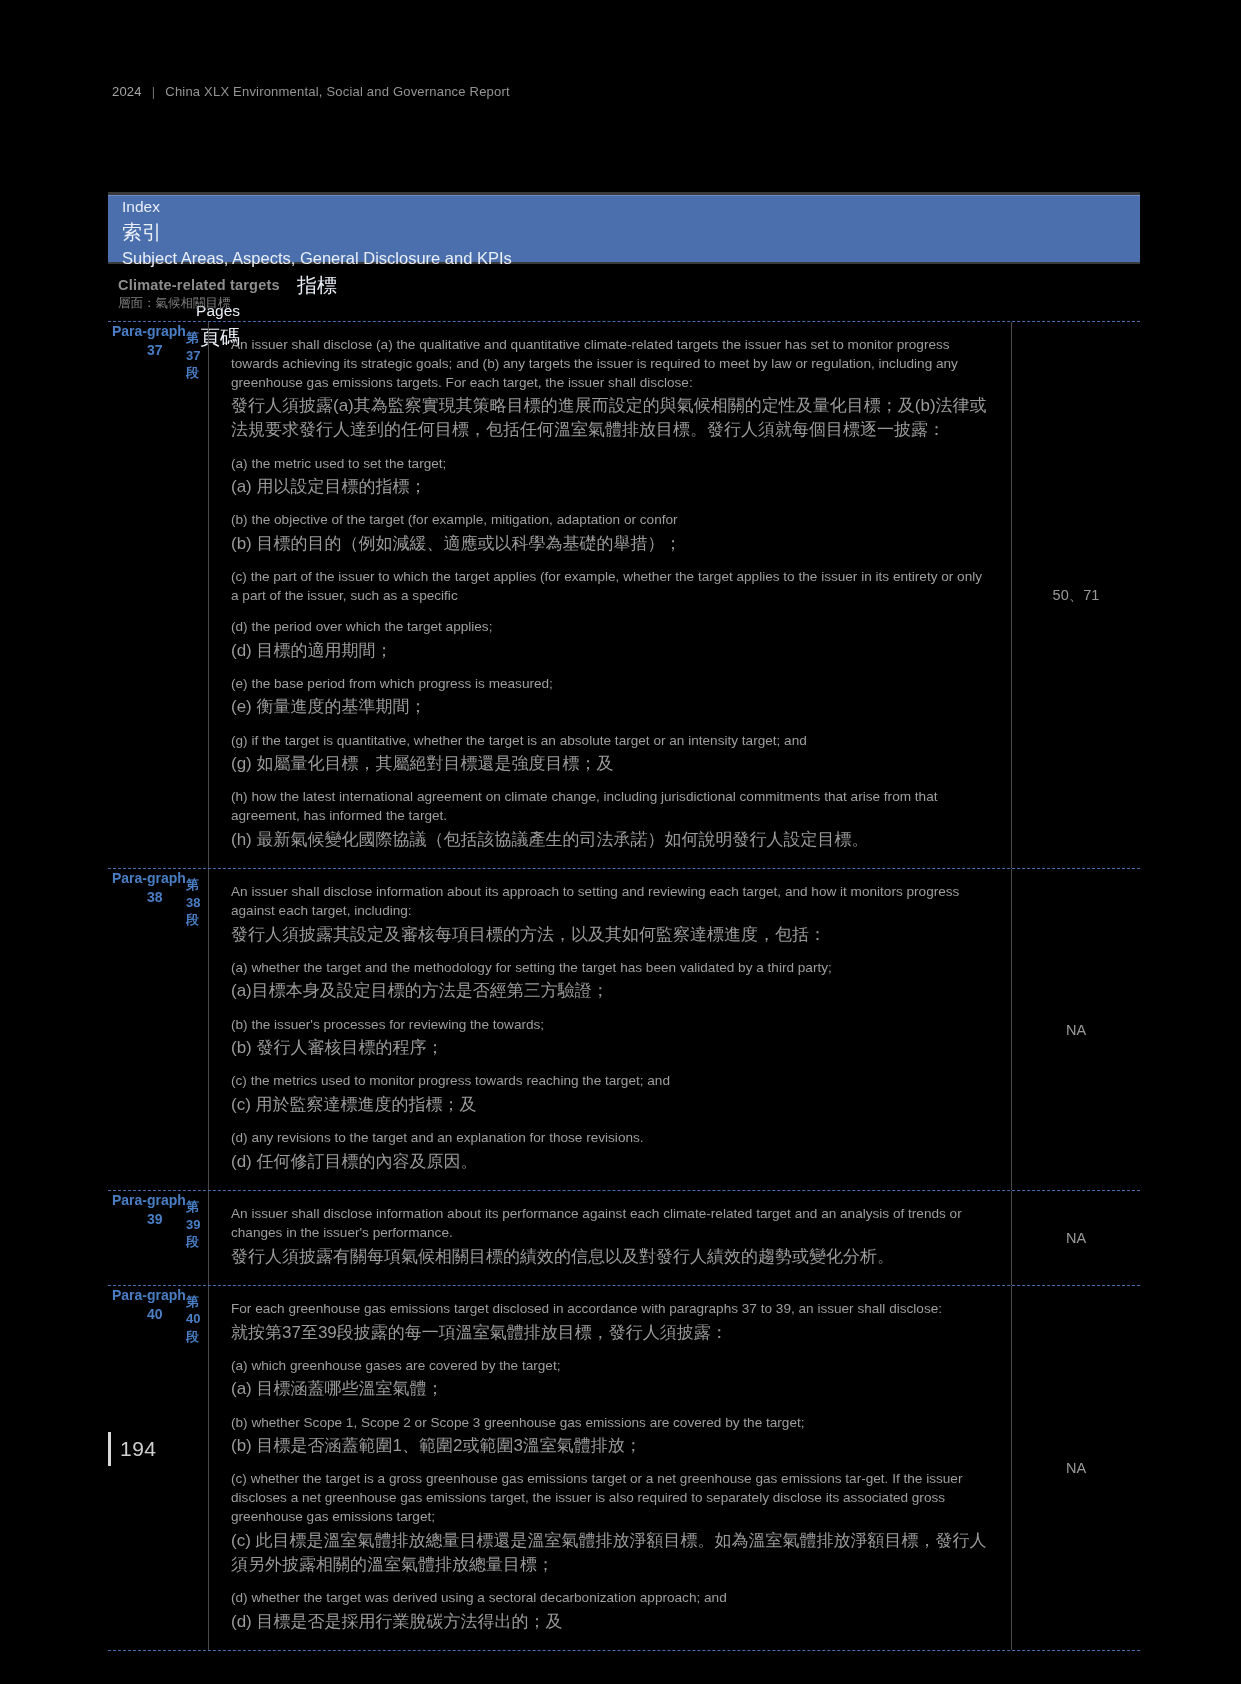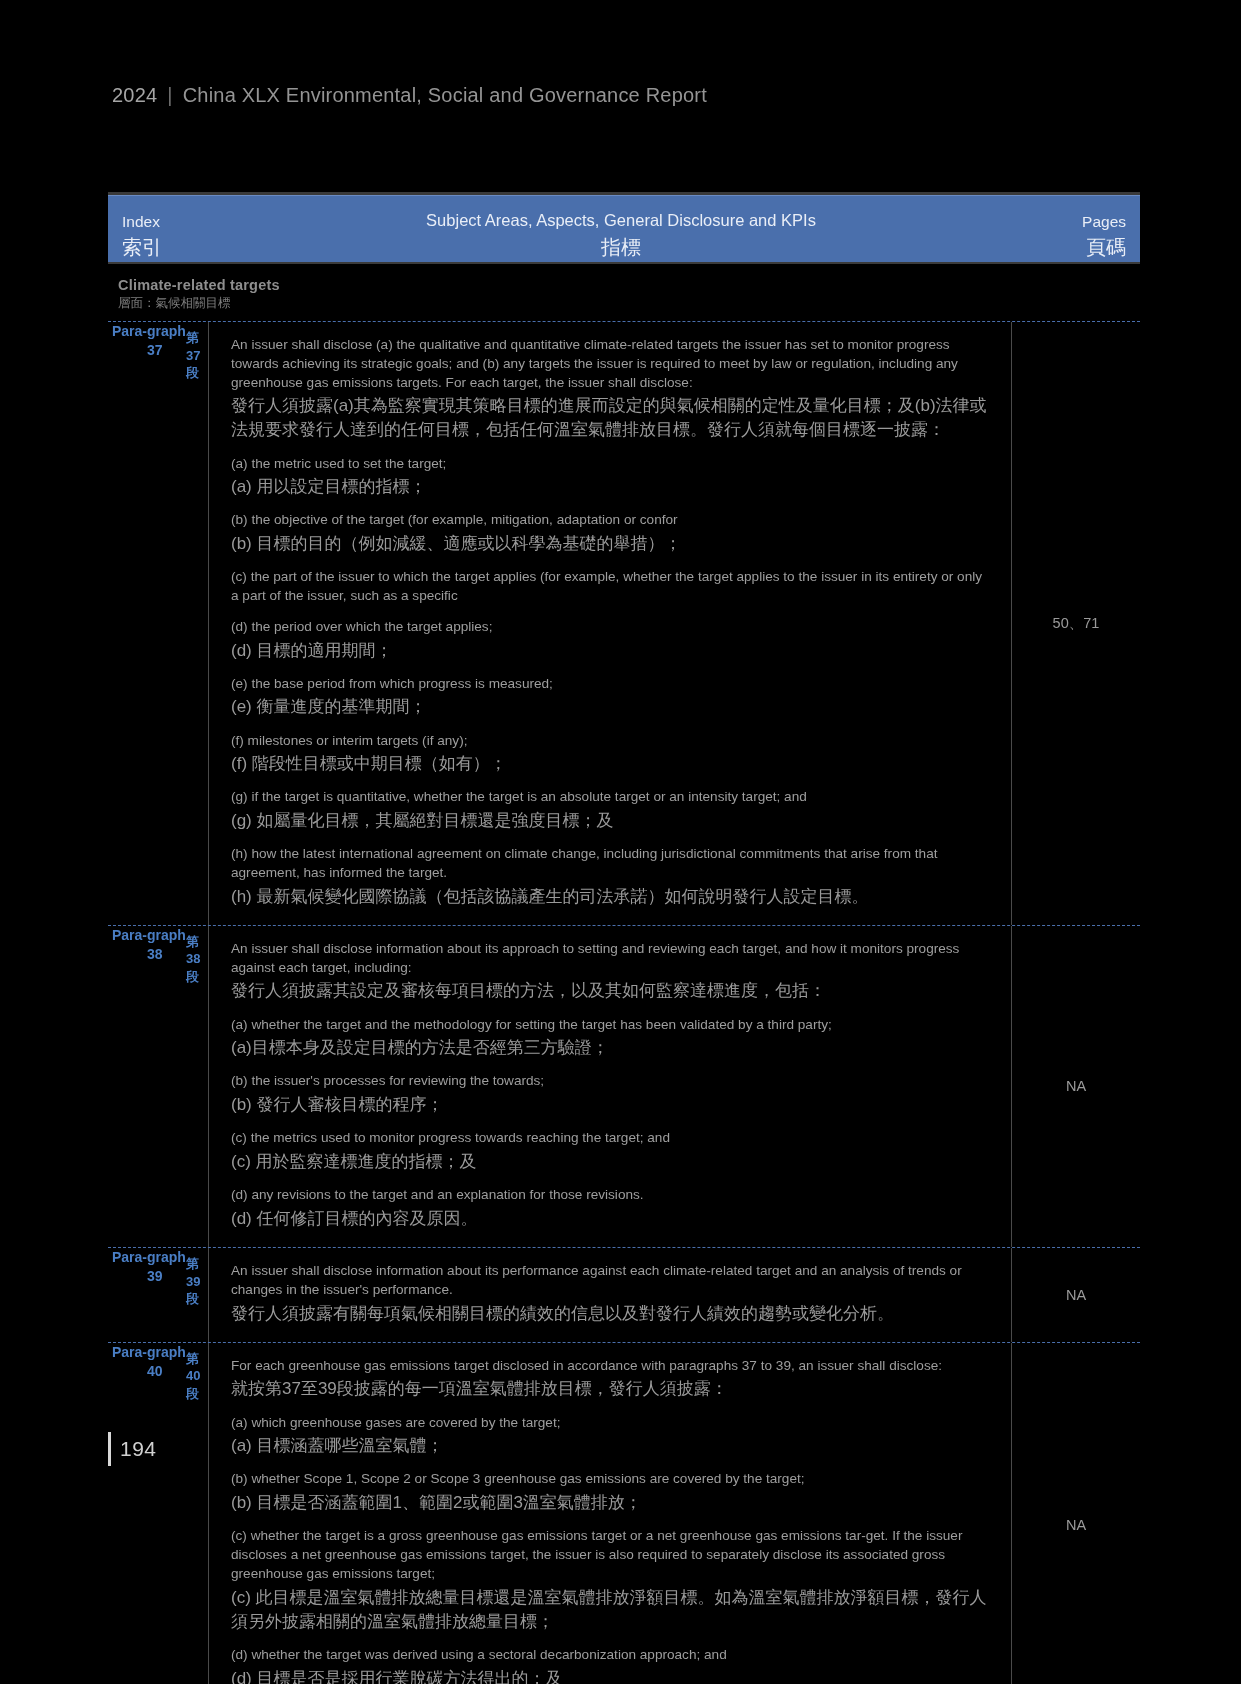--- a/index.html
+++ b/index.html
@@ -19,21 +19,21 @@
 
   
   .running-header {
     position: absolute;
     left: 112px;
     top: 84px;
     display: flex;
     align-items: baseline;
     gap: 10px;
     color: #8c8c8c;
-    font-size: 20px;
+    font-size: 13px;
     letter-spacing: .2px;
     white-space: nowrap;
     justify-content: space-between;
   }
   .running-header .year { color: #a5a5a5; font-weight: 400; }
   .running-header .bar  { color: #6f6f6f; }
   .running-header .title { color: #949494; }
 
   
   .tbl {
@@ -43,24 +43,25 @@
     width: 1032px;
   }
   .rule-top {
     height: 3px;
     background: #3a3a3a;
     width: 100%;
   }
   .thead {
     background: #4a6fac;
     display: flex;
-    align-items: flex-end;
+    align-items: flex-start;
     height: 67px;
     padding: 0 14px;
     border-top: 1px solid #6b8cc4;
+    flex-direction: column;
   }
   .th-index { width: 112px; color: #e9eef7; font-size: 15.5px; line-height: 1.45; }
   .th-mid   { flex: 1; text-align: center; color: #e9eef7; font-size: 16.5px; line-height: 1.45; }
   .th-pages { width: 118px; text-align: right; color: #e9eef7; font-size: 15.5px; line-height: 1.45; }
   .th-cn { font-size: 20px; }
   .rule-under-head { height: 2px; background: #3b3b3b; width: 100%; }
 
   
   .section-label {
     padding: 13px 0 9px 10px;
@@ -200,24 +201,20 @@
             </div>
             <div class="para">
               <div class="en">(d) the period over which the target applies;</div>
               <div class="cn">(d) 目標的適用期間；</div>
             </div>
             <div class="para">
               <div class="en">(e) the base period from which progress is measured;</div>
               <div class="cn">(e) 衡量進度的基準期間；</div>
             </div>
             <div class="para">
-              <div class="en">(f) milestones or interim targets (if any);</div>
-              <div class="cn">(f) 階段性目標或中期目標（如有）；</div>
-            </div>
-            <div class="para">
               <div class="en">(g) if the target is quantitative, whether the target is an absolute target or an intensity target; and</div>
               <div class="cn">(g) 如屬量化目標，其屬絕對目標還是強度目標；及</div>
             </div>
             <div class="para">
               <div class="en">(h) how the latest international agreement on climate change, including jurisdictional commitments that arise from that agreement, has informed the target.</div>
               <div class="cn">(h) 最新氣候變化國際協議（包括該協議產生的司法承諾）如何說明發行人設定目標。</div>
             </div>
           </div>
           <div class="col-pages">50、71</div>
         </div>

